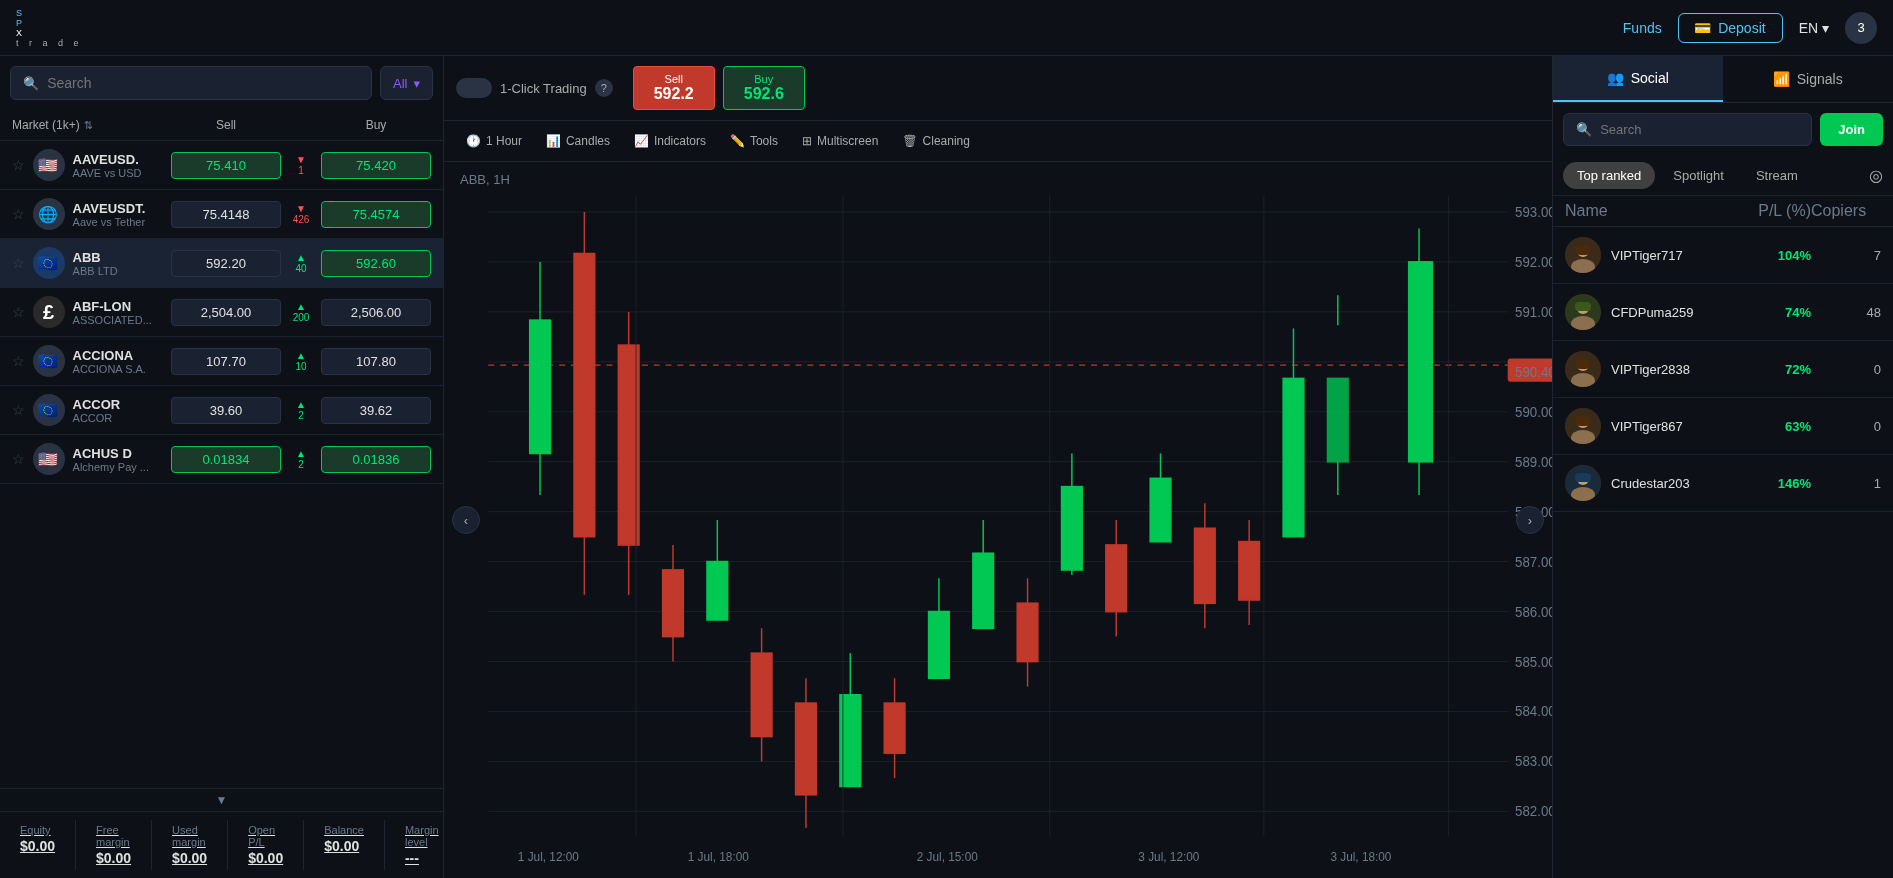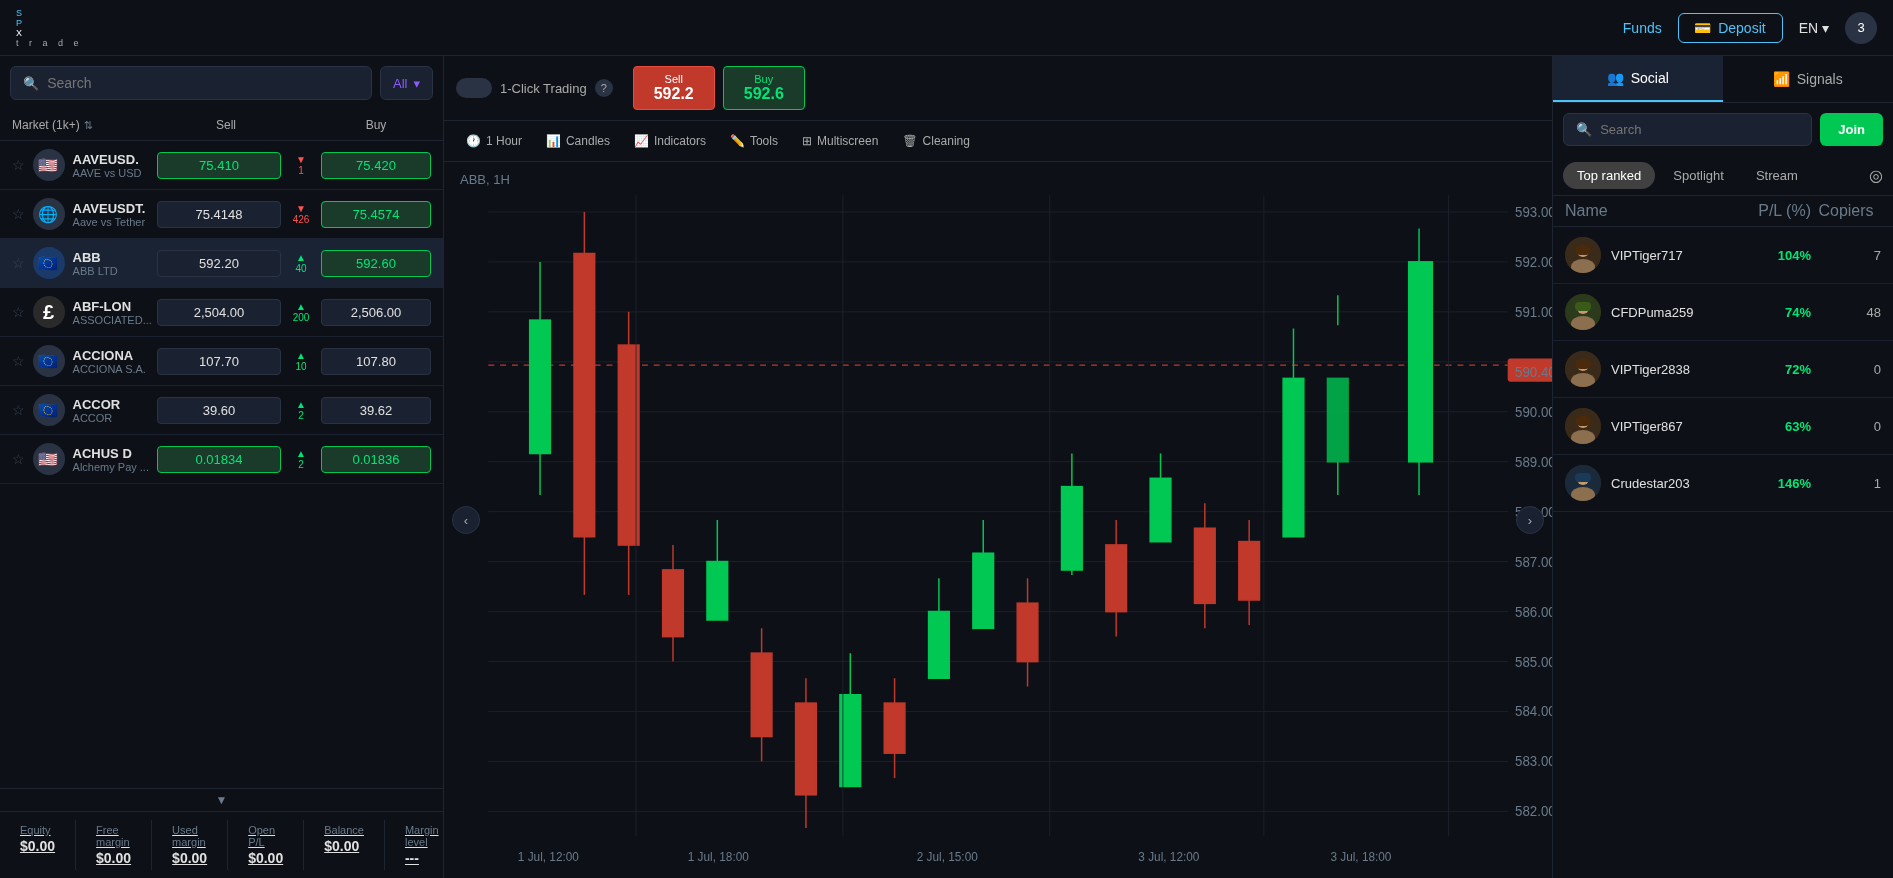--- a/index.html
+++ b/index.html
@@ -31,21 +31,21 @@
     .market-buy { width: 110px; text-align: center; color: #aaa; font-size: 12px; }
     
     .instrument-list { flex: 1; overflow-y: auto; }
     .instrument-row { display: flex; align-items: center; padding: 8px 12px; border-bottom: 1px solid #1a2130; cursor: pointer; }
     .instrument-row.active { background: #1a2333; }
     .star-icon { color: #3a4555; margin-right: 8px; font-size: 14px; cursor: pointer; }
     .instrument-logo { width: 32px; height: 32px; border-radius: 50%; background: #2a3344; display: flex; align-items: center; justify-content: center; margin-right: 8px; font-size: 16px; }
     .instrument-info { flex: 1; }
     .instrument-name { color: #e0e0e0; font-size: 13px; font-weight: 600; }
     .instrument-full { color: #6a7a8a; font-size: 11px; }
-    .sell-price { width: 124px; text-align: center; }
+    .sell-price { width: 110px; text-align: center; }
     .sell-price .price-box { background: #1a2130; border: 1px solid #2a3344; border-radius: 4px; padding: 5px 8px; text-align: center; font-size: 13px; }
     .sell-price .price-box.green { background: #1a3a2a; border-color: #00c853; color: #00e676; }
     .change-badge { width: 40px; text-align: center; display: flex; flex-direction: column; align-items: center; }
     .change-badge .change { font-size: 10px; color: #ff5252; }
     .change-badge .arrow { color: #ff5252; font-size: 10px; }
     .change-badge .arrow.up { color: #00e676; }
     .buy-price { width: 110px; text-align: center; }
     .buy-price .price-box { background: #1a3a2a; border: 1px solid #00c853; border-radius: 4px; padding: 5px 8px; text-align: center; font-size: 13px; color: #00e676; }
     
     
@@ -90,21 +90,21 @@
     .join-btn { background: #00c853; border: none; border-radius: 6px; padding: 8px 18px; color: #fff; font-size: 13px; font-weight: 600; cursor: pointer; }
     
     .sub-tabs { display: flex; align-items: center; padding: 6px 10px; gap: 4px; border-bottom: 1px solid #1e2530; }
     .sub-tab { padding: 6px 14px; border-radius: 20px; border: none; cursor: pointer; font-size: 13px; background: transparent; color: #aaa; }
     .sub-tab.active { background: #404040; color: #fff; }
     .compass-icon { margin-left: auto; color: #aaa; font-size: 16px; cursor: pointer; }
     
     .traders-header { display: flex; padding: 6px 12px; color: #6a7a8a; font-size: 16px; border-bottom: 1px solid #1e2530; }
     .traders-header .name-col { flex: 1; }
     .traders-header .pl-col { width: 70px; text-align: right; }
-    .traders-header .copiers-col { width: 70px; text-align: center; }
+    .traders-header .copiers-col { width: 70px; text-align: left; }
     
     .trader-row { display: flex; align-items: center; padding: 10px 12px; border-bottom: 1px solid #1a2130; cursor: pointer; }
     .trader-avatar { width: 36px; height: 36px; border-radius: 50%; background: #3a2a1a; margin-right: 10px; overflow: hidden; display: flex; align-items: center; justify-content: center; font-size: 18px; }
     .trader-name { flex: 1; color: #e0e0e0; font-size: 13px; font-weight: 500; }
     .trader-pl { width: 70px; text-align: right; font-size: 13px; font-weight: 600; }
     .trader-pl.green { color: #00e676; }
     .trader-copiers { width: 70px; text-align: right; color: #aaa; font-size: 13px; }
     
     
     ::-webkit-scrollbar { width: 4px; }

